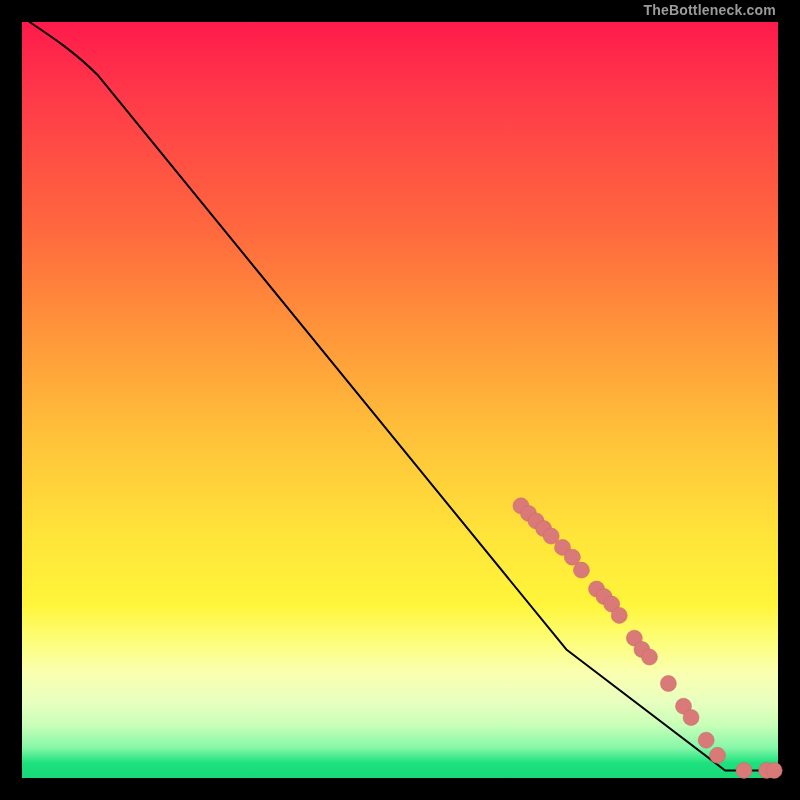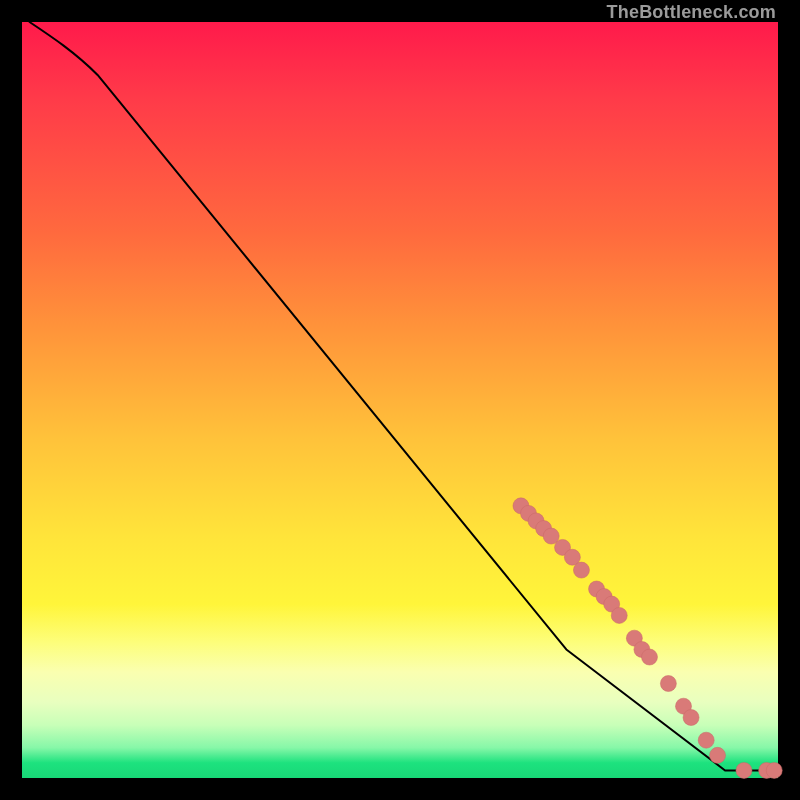--- a/index.html
+++ b/index.html
@@ -40,21 +40,21 @@
       #86f7a8 96%,
       #1de27e 98%,
       #18d777 100%
     );
   }
   .attribution {
     position: absolute;
     top: 2px;
     right: 24px;
     color: #9b9b9b;
-    font-size: 18px;
+    font-size: 14px;
     font-weight: 600;
     letter-spacing: 0.2px;
     user-select: none;
     text-align: center;
   }
   svg.curve-layer {
     position: absolute;
     left: 0;
     top: 0;
     width: 100%;

